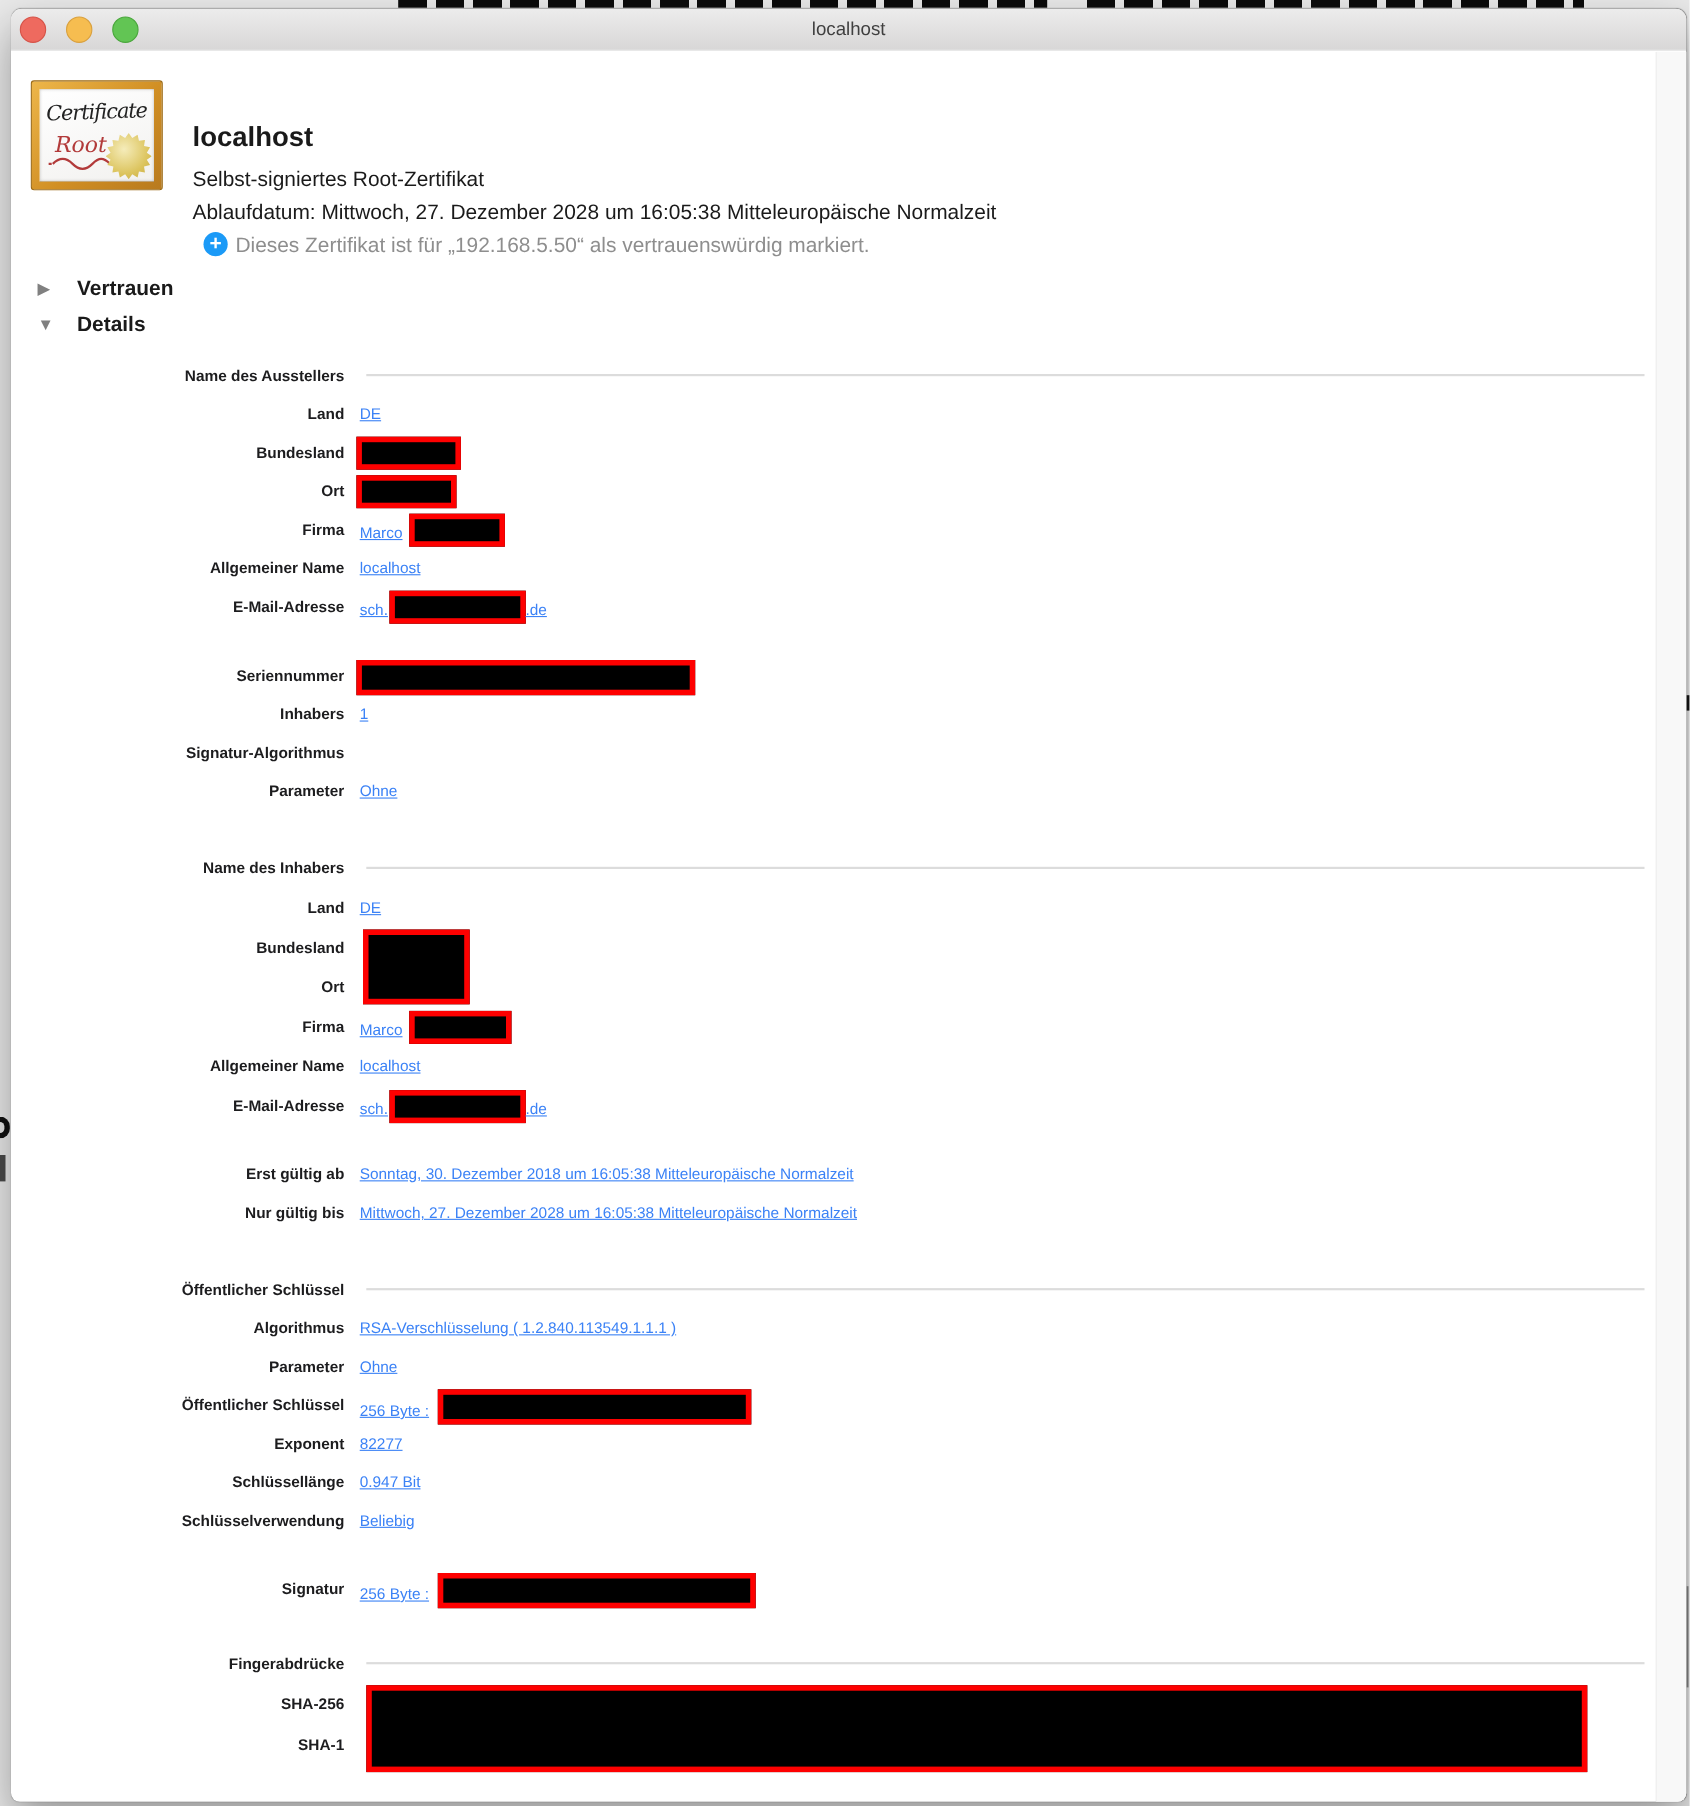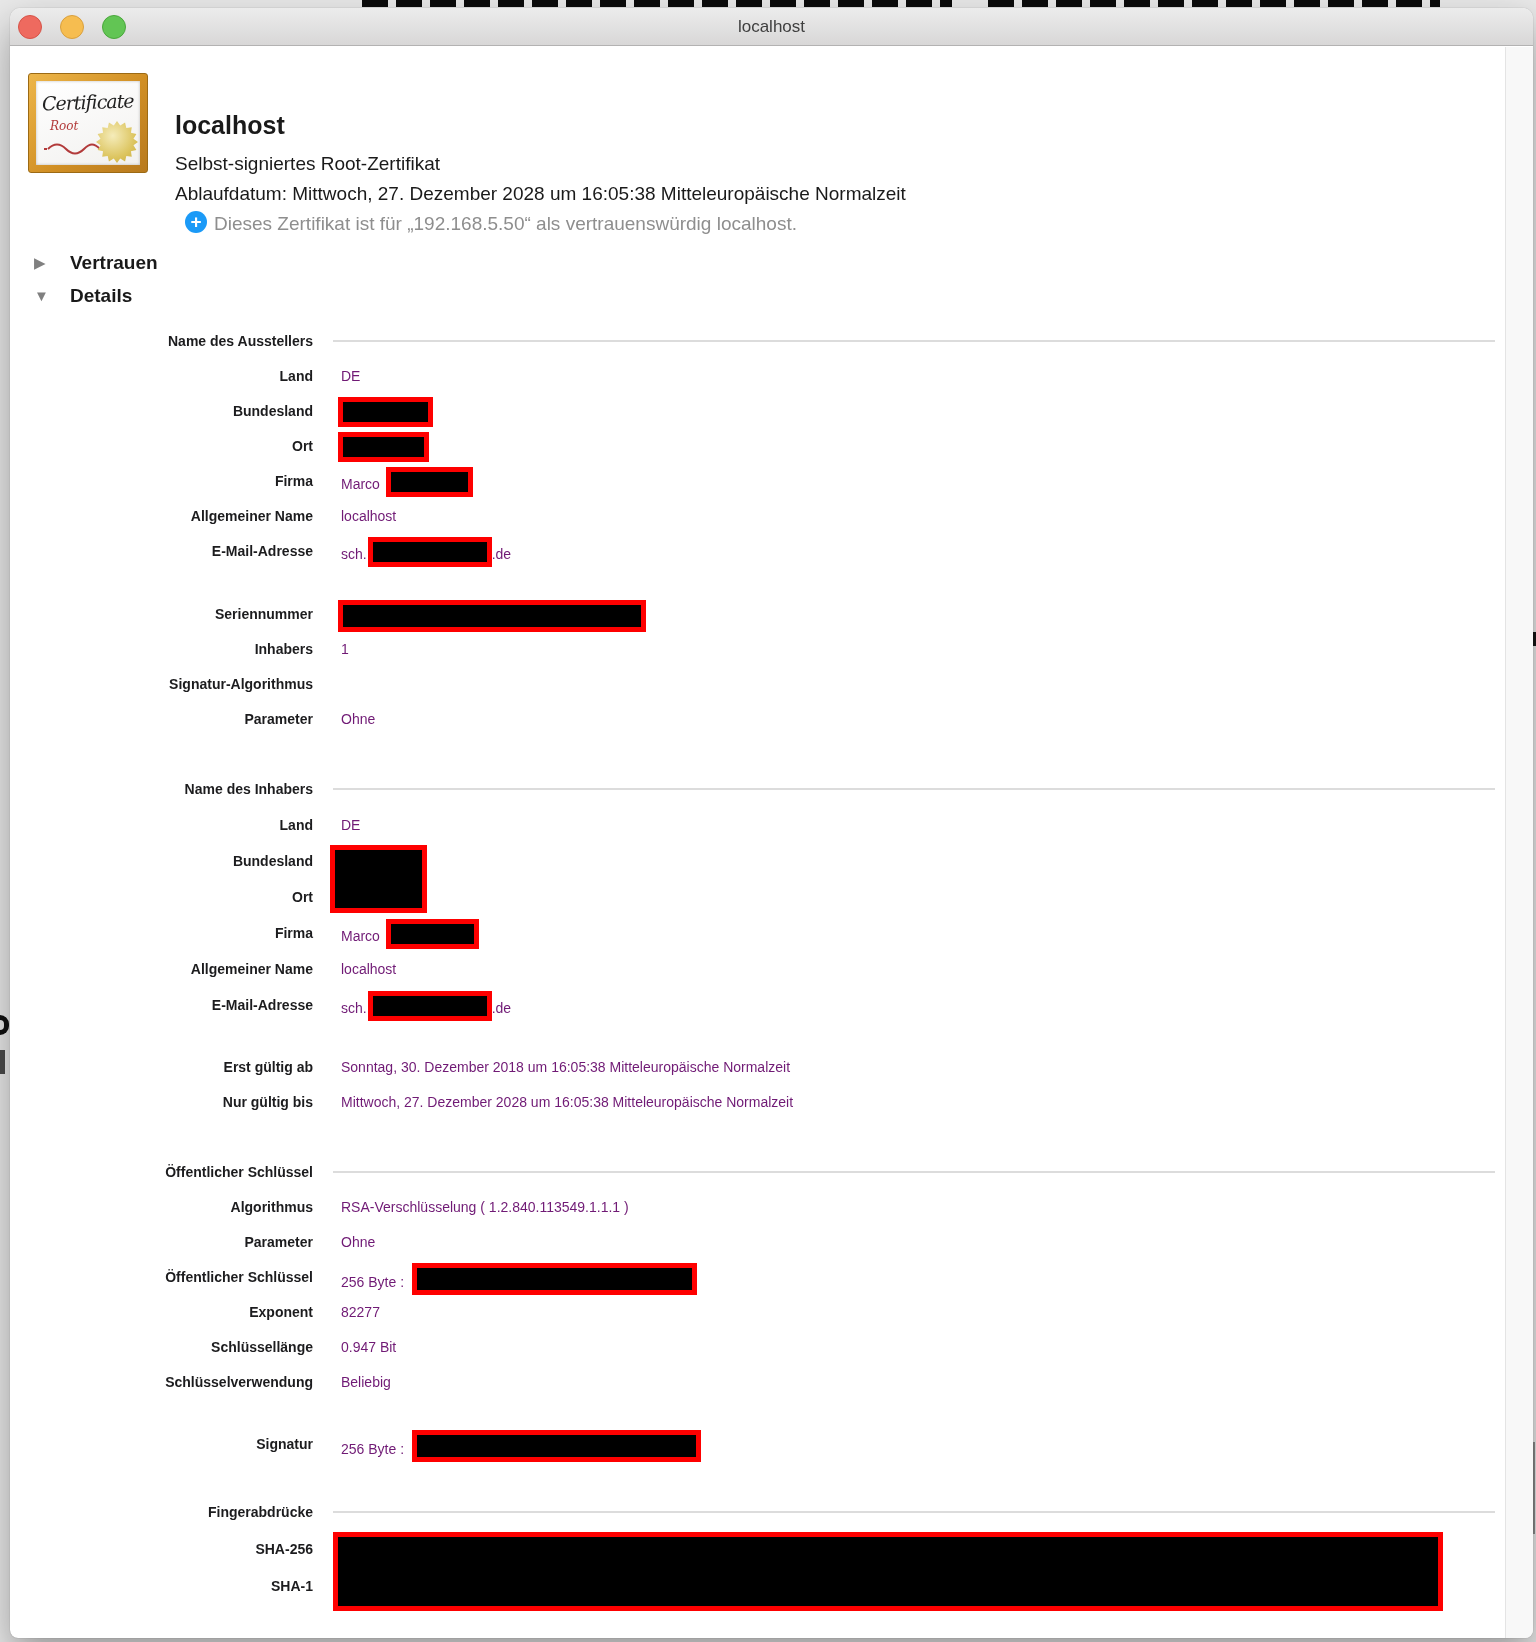--- a/index.html
+++ b/index.html
@@ -42,21 +42,21 @@
   .content { position:absolute; left:0; top:39px; right:28px; bottom:0; }
   .gutter { position:absolute; top:39px; right:0; width:28px; bottom:0; background:#f8f8f8; border-left:1px solid #e4e4e4; border-radius:0 0 8px 0; }
 
   
   .cert-icon { position:absolute; left:18px; top:26px; width:120px; height:100px;
     background:linear-gradient(135deg,#edb64a,#d18f24 55%,#b87a1e);
     border:1px solid #9c6a14; border-radius:3px; padding:7px; }
   .cert-paper { width:100%; height:100%; background:linear-gradient(160deg,#ffffff,#f2f1ef); position:relative; box-shadow:inset 0 0 3px rgba(0,0,0,.25); overflow:hidden; }
   .cert-word { font-family:"DejaVu Serif","Liberation Serif",serif; font-style:italic; }
   .cert-line1 { position:absolute; left:6px; top:10px; font-size:19px; color:#222; letter-spacing:-1px; transform:rotate(-2deg); }
-  .cert-line2 { position:absolute; left:14px; top:38px; font-size:12px; color:#b23a3a;font-style:italic; }
+  .cert-line2 { position:absolute; left:14px; top:38px; font-size:20px; color:#b23a3a;font-style:italic; }
   .cert-flourish { position:absolute; left:8px; top:60px; }
   .cert-seal { position:absolute; right:2px; bottom:2px; width:42px; height:42px;
     background:radial-gradient(circle at 40% 35%,#f5ecba,#dcc45e 60%,#c4a83e);
     clip-path:polygon(100% 50%,89.2% 57.7%,96.2% 69.2%,83.2% 72.2%,85.2% 85.2%,72.2% 83.2%,69.2% 96.2%,57.7% 89.2%,50% 100%,42.3% 89.2%,30.8% 96.2%,27.8% 83.2%,14.8% 85.2%,16.8% 72.2%,3.8% 69.2%,10.8% 57.7%,0% 50%,10.8% 42.3%,3.8% 30.8%,16.8% 27.8%,14.8% 14.8%,27.8% 16.8%,30.8% 3.8%,42.3% 10.8%,50% 0%,57.7% 10.8%,69.2% 3.8%,72.2% 16.8%,85.2% 14.8%,83.2% 27.8%,96.2% 30.8%,89.2% 42.3%); }
 
   .hdr-title    { position:absolute; left:165px; top:64px; font-size:25px; font-weight:bold; }
   .hdr-sub     { position:absolute; left:165px; top:106px; font-size:19px; }
   .hdr-expiry  { position:absolute; left:165px; top:136px; font-size:19px; }
   .hdr-trust   { position:absolute; left:204px; top:166px; font-size:19px; color:#8e8e8e; }
   .plus-badge  { position:absolute; left:175px; top:164px; width:22px; height:22px; border-radius:50%; background:#1b9af7; color:#fff; font-size:19px; font-weight:bold; text-align:center; line-height:21px; }
@@ -64,21 +64,21 @@
   
   .disc { position:absolute; font-size:19px; font-weight:bold; height:26px; line-height:26px; cursor:default; }
   .disc .tri { position:absolute; left:0; width:30px; color:#808080; font-size:15px; }
   .disc .disc-label { position:absolute; left:36px; white-space:nowrap; }
   .disc.vertrauen { left:24px; top:203px; }
   .disc.details   { left:24px; top:236px; }
 
   
   .row { position:absolute; left:0; right:0; height:28px; line-height:28px; font-size:14px; }
   .lbl { position:absolute; left:0; width:303px; text-align:right; font-weight:bold; white-space:nowrap; color:#1c1c1e; }
-  .val { position:absolute; left:331px; white-space:nowrap; color:#701a75; }
+  .val { position:absolute; left:317px; white-space:nowrap; color:#3b82f6;text-decoration:underline; }
   .sep { position:absolute; left:323px; width:1162px; top:13px; height:2px; background:#dcdcdc; }
 
   
   .redact { background:#000; border:5px solid #fe0000; }
   .r-inline { display:inline-block; height:30px; vertical-align:-8px; }
   .r-abs { position:absolute; }
   .rw-bund-a { width:95px; margin-left:-3px; }
   .rw-ort-a  { width:91px; margin-left:-3px; }
   .rw-firma-a{ width:87px; margin-left:6px; }
   .rw-mail   { width:124px; margin-left:1px; }
@@ -119,21 +119,21 @@
           <path d="M4 8 C10 2, 16 2, 22 8 S 34 14, 40 8 S 50 2, 56 8" stroke="#b23a3a" stroke-width="2" fill="none"></path>
           <path d="M0 8 h3 M57 8 h3" stroke="#b23a3a" stroke-width="2"></path>
         </svg>
         <div class="cert-seal"></div>
       </div>
     </div>
     <div class="hdr-title">localhost</div>
     <div class="hdr-sub">Selbst-signiertes Root-Zertifikat</div>
     <div class="hdr-expiry">Ablaufdatum: Mittwoch, 27. Dezember 2028 um 16:05:38 Mitteleuropäische Normalzeit</div>
     <div class="plus-badge">+</div>
-    <div class="hdr-trust">Dieses Zertifikat ist für „192.168.5.50“ als vertrauenswürdig localhost.</div>
+    <div class="hdr-trust">Dieses Zertifikat ist für „192.168.5.50“ als vertrauenswürdig markiert.</div>
 
     <div class="disc vertrauen">
       <span class="tri">▶</span>
       <span class="disc-label">Vertrauen</span>
     </div>
     <div class="disc details">
       <span class="tri">▼</span>
       <span class="disc-label">Details</span>
     </div>
 

